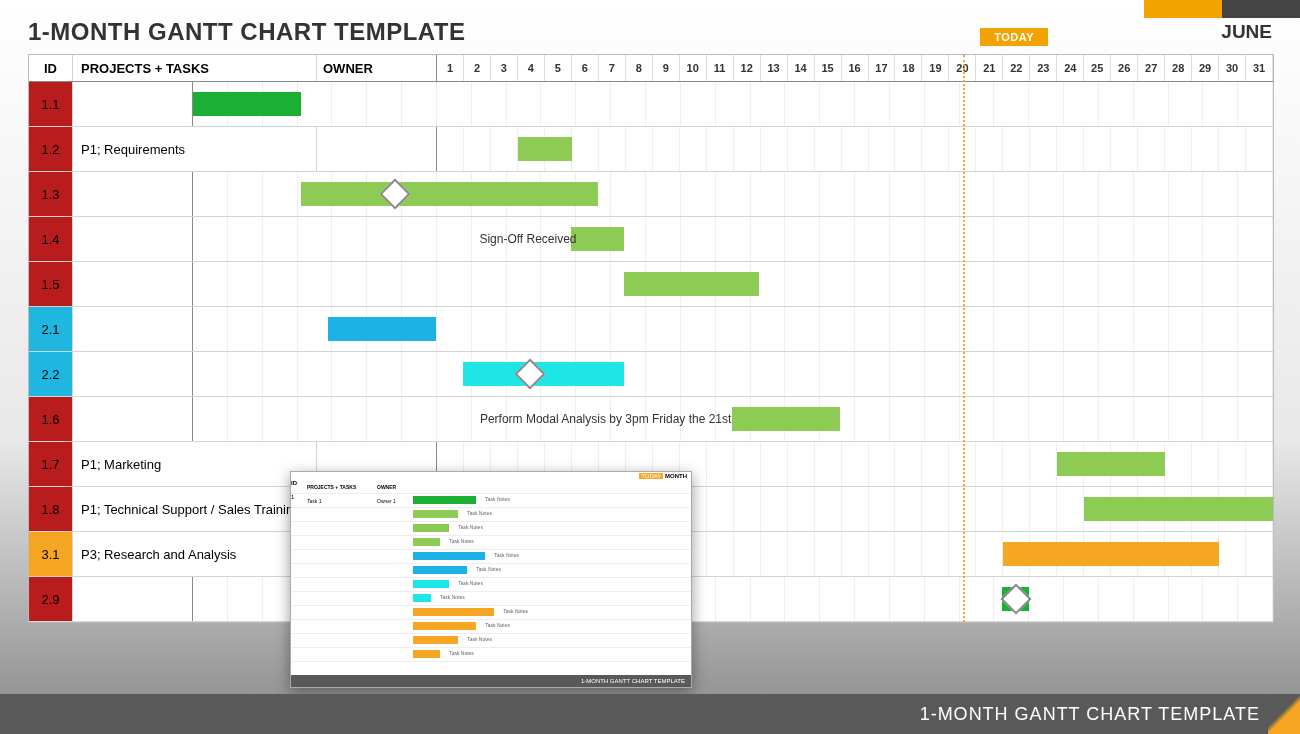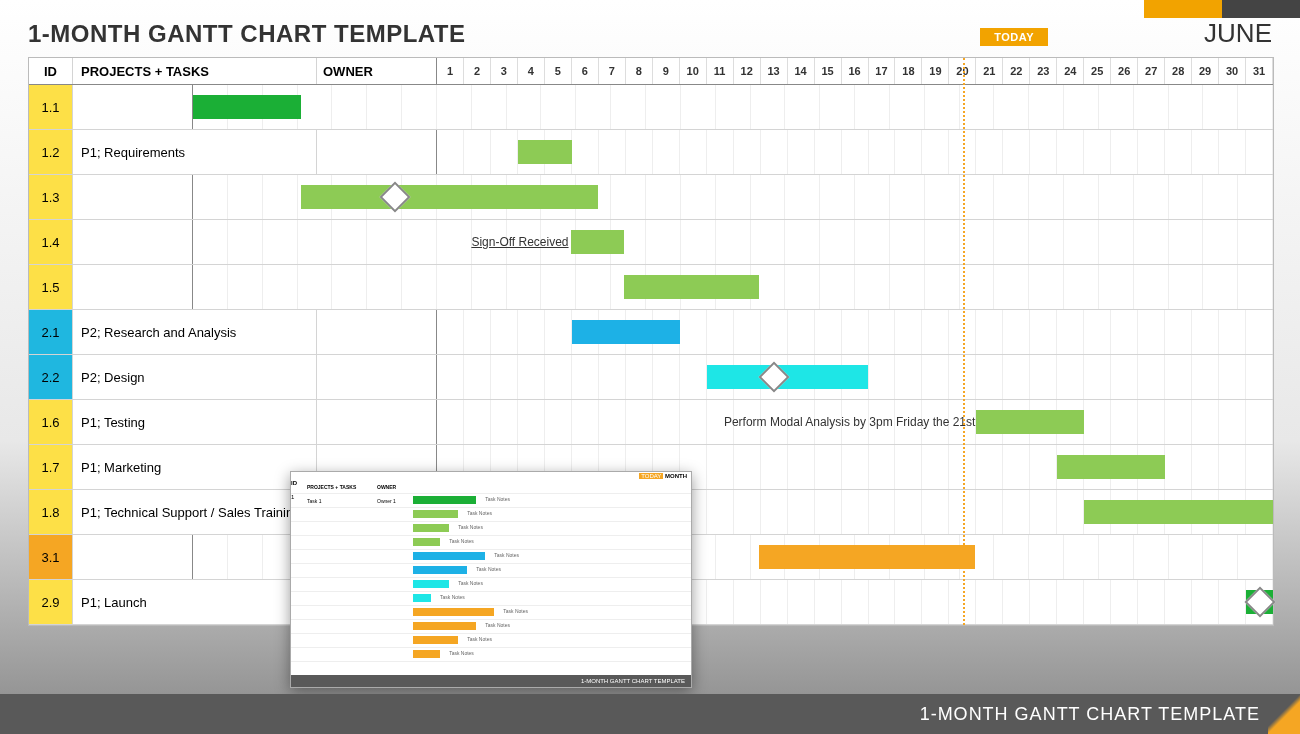--- a/index.html
+++ b/index.html
@@ -1,34 +1,34 @@
 <!DOCTYPE html>
 <html><head>
 <meta charset="utf-8">
 <style>
   html,body{margin:0;padding:0;font-family:"Segoe UI",Arial,sans-serif;background:#eee;width:1300px;height:734px;overflow:hidden}
   .outer{width:1300px;height:734px;background:linear-gradient(180deg,#fff 0%,#e8e8e8 60%,#888 100%);position:relative}
   .top-accent{position:absolute;top:0;right:0;width:260px;height:18px;background:linear-gradient(90deg,transparent 0,transparent 40%,#f2a300 40%,#f2a300 70%,#444 70%)}
   .header{display:flex;align-items:center;justify-content:space-between;padding:18px 28px 8px 28px}
   .header h1{margin:0;font-size:24px;font-weight:700;letter-spacing:.5px;color:#333}
-  .header .month{font-size:26px;font-weight:400;color:#333}
+  .header .month{font-size:19px;font-weight:700;color:#333}
   .today-tag{position:absolute;top:28px;right:252px;background:#f2a300;color:#fff;font-size:11px;font-weight:700;padding:3px 14px;letter-spacing:.5px}
   .chart{margin:0 28px;background:#fff;border:1px solid #bbb;position:relative;width:1244px}
   .row{display:flex;border-bottom:1px solid #d4d4d4;height:44px;position:relative}
   .row.hdr{height:26px;background:#fff;border-bottom:1px solid #888}
   .cell-id{width:44px;box-sizing:border-box;font-size:13px;display:flex;align-items:center;justify-content:center;font-weight:400;border-right:1px solid #d4d4d4}
   .row.hdr .cell-id{font-weight:700}
   .cell-task{width:244px;box-sizing:border-box;padding:4px 8px;font-size:13px;display:flex;align-items:center;border-right:1px solid #d4d4d4}
   .row.hdr .cell-task{font-weight:700}
   .cell-owner{width:120px;box-sizing:border-box;font-size:13px;display:flex;align-items:center;padding-left:6px;border-right:1px solid #888}
   .row.hdr .cell-owner{font-weight:700}
   .cell-days{flex:1;display:flex;position:relative}
   .day{flex:1;border-right:1px solid #eee;font-size:11px;text-align:center;display:flex;align-items:center;justify-content:center}
   .row.hdr .day{font-weight:700;color:#333;border-right:1px solid #ddd}
-  .green1{background:#fde047}
+  .green1{background:#b91c1c}
   .teal{background:#1FB7E0}
   .orange{background:#F5A623}
   .bar{position:absolute;height:24px;top:10px;box-sizing:border-box}
   .bar.g1{background:#1BAF36}
   .bar.g2{background:#8DCB55}
   .bar.b1{background:#1DB1E6}
   .bar.b2{background:#1EE6E6}
   .bar.o1{background:#F5A623}
   .milestone{position:absolute;width:18px;height:18px;background:#fff;border:2px solid #888;transform:rotate(45deg);top:11px}
   .note{position:absolute;font-size:12px;color:#333;top:0;height:44px;display:flex;align-items:center;justify-content:flex-end;text-align:right;padding-right:6px;box-sizing:border-box}
@@ -243,21 +243,21 @@
           <div class="day"></div>
           <div class="day"></div>
           <div class="day"></div>
           <div class="day"></div>
           <div class="day"></div>
           <div class="day"></div>
           <div class="day"></div>
           <div class="day"></div>
           <div class="day"></div>
           <div class="bar g2" style="left: 377.548px; width: 53.9355px;"></div>
-          <div class="note" style="left: 4px; width: 377.548px; text-decoration: underline;">Sign-Off Received</div>
+          <div class="note" style="left: 12px; width: 377.548px;">Sign-Off Received</div>
         </div>
       </div>
       <div class="row">
         <div class="cell-id green1">1.5</div>
         <div class="cell-owner"></div>
         <div class="cell-days">
           <div class="day"></div>
           <div class="day"></div>
           <div class="day"></div>
           <div class="day"></div>
@@ -286,21 +286,20 @@
           <div class="day"></div>
           <div class="day"></div>
           <div class="day"></div>
           <div class="day"></div>
           <div class="day"></div>
           <div class="bar g2" style="left: 431.484px; width: 134.839px;"></div>
         </div>
       </div>
       <div class="row">
         <div class="cell-id teal">2.1</div>
-        <div class="cell-task">P2; Research and Analysis</div>
         <div class="cell-owner"></div>
         <div class="cell-days">
           <div class="day"></div>
           <div class="day"></div>
           <div class="day"></div>
           <div class="day"></div>
           <div class="day"></div>
           <div class="day"></div>
           <div class="day"></div>
           <div class="day"></div>
@@ -325,21 +324,20 @@
           <div class="day"></div>
           <div class="day"></div>
           <div class="day"></div>
           <div class="day"></div>
           <div class="day"></div>
           <div class="bar b1" style="left: 134.839px; width: 107.871px;"></div>
         </div>
       </div>
       <div class="row">
         <div class="cell-id teal">2.2</div>
-        <div class="cell-task">P2; Design</div>
         <div class="cell-owner"></div>
         <div class="cell-days">
           <div class="day"></div>
           <div class="day"></div>
           <div class="day"></div>
           <div class="day"></div>
           <div class="day"></div>
           <div class="day"></div>
           <div class="day"></div>
           <div class="day"></div>
@@ -365,21 +363,20 @@
           <div class="day"></div>
           <div class="day"></div>
           <div class="day"></div>
           <div class="day"></div>
           <div class="bar b2" style="left: 269.677px; width: 161.806px;"></div>
           <div class="milestone" style="left: 326.097px;"></div>
         </div>
       </div>
       <div class="row">
         <div class="cell-id green1">1.6</div>
-        <div class="cell-task">P1; Testing</div>
         <div class="cell-owner"></div>
         <div class="cell-days">
           <div class="day"></div>
           <div class="day"></div>
           <div class="day"></div>
           <div class="day"></div>
           <div class="day"></div>
           <div class="day"></div>
           <div class="day"></div>
           <div class="day"></div>
@@ -483,20 +480,21 @@
           <div class="day"></div>
           <div class="day"></div>
           <div class="day"></div>
           <div class="day"></div>
           <div class="day"></div>
           <div class="bar g2" style="left: 647.226px; width: 188.774px;"></div>
         </div>
       </div>
       <div class="row">
         <div class="cell-id orange">3.1</div>
+        <div class="cell-task">P3; Research and Analysis</div>
         <div class="cell-owner"></div>
         <div class="cell-days">
           <div class="day"></div>
           <div class="day"></div>
           <div class="day"></div>
           <div class="day"></div>
           <div class="day"></div>
           <div class="day"></div>
           <div class="day"></div>
           <div class="day"></div>
@@ -521,21 +519,20 @@
           <div class="day"></div>
           <div class="day"></div>
           <div class="day"></div>
           <div class="day"></div>
           <div class="day"></div>
           <div class="bar o1" style="left: 566.323px; width: 215.742px;"></div>
         </div>
       </div>
       <div class="row">
         <div class="cell-id green1">2.9</div>
-        <div class="cell-task">P1; Launch</div>
         <div class="cell-owner"></div>
         <div class="cell-days">
           <div class="day"></div>
           <div class="day"></div>
           <div class="day"></div>
           <div class="day"></div>
           <div class="day"></div>
           <div class="day"></div>
           <div class="day"></div>
           <div class="day"></div>

